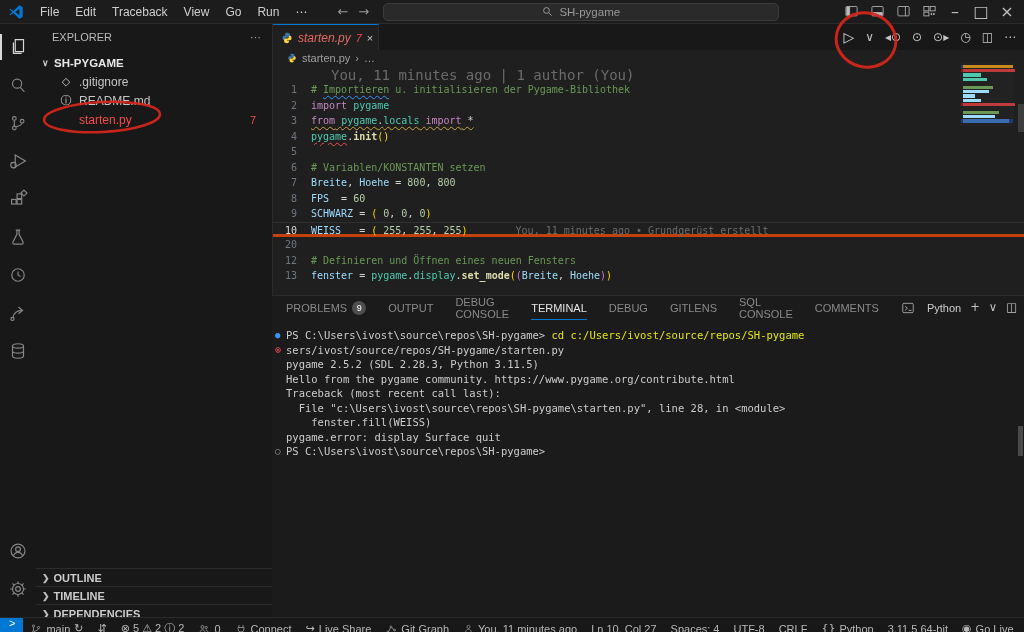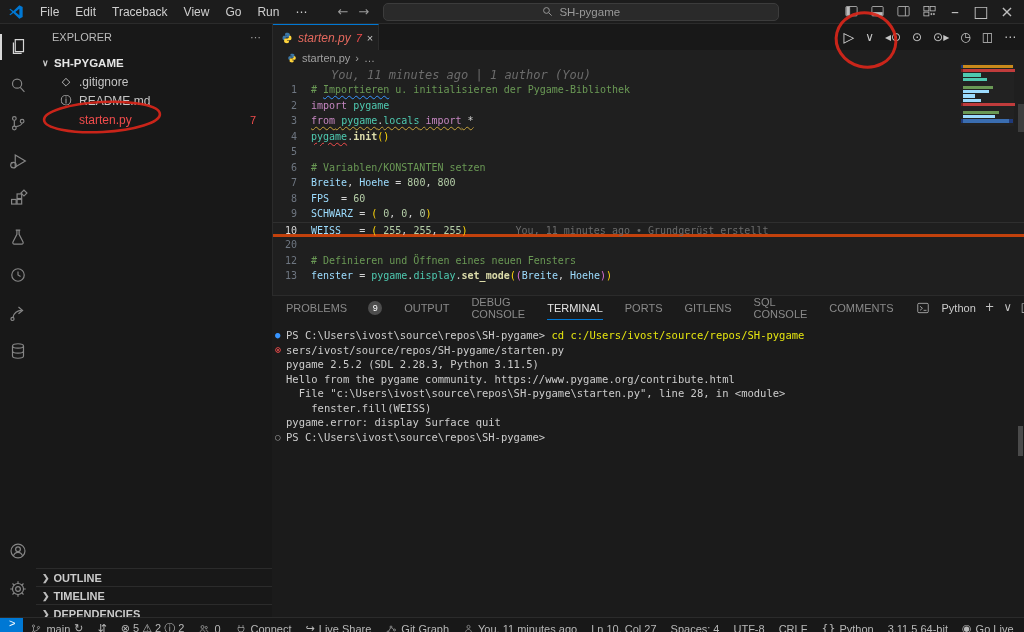--- a/index.html
+++ b/index.html
@@ -54,21 +54,21 @@
   .tab-badge { color:#f14c4c; font-style:italic; font-size:11px; }
   .tab-close { margin-left:auto; color:#c5c5c5; font-size:11px; }
   .editor-toolbar { position:absolute; right:8px; top:0; height:26px; display:flex; align-items:center;
     gap:11px; color:#c5c5c5; }
   .editor-toolbar .ch { font-size:12px; }
   .editor-toolbar .run-ch { font-size:14px; color:#d7d7d7; }
   .breadcrumb { height:15px; display:flex; align-items:center; gap:5px; padding-left:14px;
     font-size:11px; color:#a0a0a0; }
 
   .code { position:relative; padding-top:3px; font-family:"DejaVu Sans Mono", monospace; font-size:10px; }
-  .blame-header { height:14px; line-height:14px; padding-left:58px; color:#6b6b6b; font-style:italic; font-size:12px; }
+  .blame-header { height:14px; line-height:14px; padding-left:58px; color:#6b6b6b; font-size:14px; }
   .code-line { height:15.5px; line-height:15.5px; display:flex; white-space:pre; position:relative; }
   .code-line .ln { width:38px; text-align:right; padding-right:14px; color:#6e7681; flex:none; font-size:10px; }
   .code-line .lc { flex:1; }
   .code-line.current { border-top:1px solid #2f2f2f; border-bottom:3px solid #c2410c; }
   .code-line.current .ln { color:#d7d7d7; }
   .inline-blame { color:#6b6b6b; margin-left:48px; }
   .c-com { color:#6a9955; } .c-kw { color:#c586c0; } .c-mod { color:#4ec9b0; }
   .c-fn { color:#dcdcaa;font-weight:bold; } .c-var { color:#9cdcfe; } .c-num { color:#b5cea8; }
   .c-txt { color:#d4d4d4; } .c-p1 { color:#ffd70b; } .c-p2 { color:#da70d6; }
   .u-y { text-decoration:underline wavy #c8a43c 1px; text-underline-offset:2px; }
@@ -79,21 +79,21 @@
   .mm-row { height:3.2px; margin-bottom:1px; position:relative; }
   .mm-bg { position:absolute; inset:0; }
   .mm-bar { position:absolute; left:2px; top:0; bottom:0; }
   .overview-thumb { position:absolute; right:0; top:80px; width:6px; height:28px; background:#4f4f4f; opacity:.65; }
 
   
   .panel { position:absolute; left:272px; right:0; top:295px; bottom:0; background:#1b1b1b;
     border-top:1px solid #2b2b2b; }
   .panel-tabs { height:24px; display:flex; align-items:center; padding-left:14px; }
   .panel-tab { font-size:11px; color:#8a8a8a; margin-right:22px; height:24px; display:flex;
-    align-items:center; gap:21px; position:relative; }
+    align-items:center; gap:5px; position:relative; }
   .panel-tab.active { color:#e6e6e6; }
   .panel-tab.active:after { content:""; position:absolute; left:0; right:0; bottom:0; height:1.5px; background:#0078d4; }
   .ptab-badge { background:#4d4d4d; color:#ffffff; border-radius:8px; font-size:9px;
     min-width:14px; height:14px; display:flex; align-items:center; justify-content:center; padding:0 3px; }
   .panel-controls { margin-left:auto; display:flex; align-items:center; gap:9px; padding-right:10px; color:#c5c5c5; }
   .panel-controls .lbl { font-size:11px; color:#cccccc; margin-left:3px; }
   .panel-controls .ch { font-size:11.5px; }
 
   .terminal { position:relative; padding:8px 0 0 0; font-family:"DejaVu Sans Mono", monospace;
     font-size:10.5px; }
@@ -435,21 +435,21 @@
       <div class="panel-tab">
         <span>OUTPUT</span>
       </div>
       <div class="panel-tab">
         <span>DEBUG CONSOLE</span>
       </div>
       <div class="panel-tab active">
         <span>TERMINAL</span>
       </div>
       <div class="panel-tab">
-        <span>PORTS</span>
+        <span>DEBUG</span>
       </div>
       <div class="panel-tab">
         <span>GITLENS</span>
       </div>
       <div class="panel-tab">
         <span>SQL CONSOLE</span>
       </div>
       <div class="panel-tab">
         <span>COMMENTS</span>
       </div>
@@ -464,20 +464,21 @@
         <span class="ic ch">+</span>
         <span class="ic ch">∨</span>
         <span class="ic ch">◫</span>
       </div>
     </div>
   <div class="terminal" id="terminal">
       <div class="term-line"><span class="term-mark run">●</span><span class="t-t">PS C:\Users\ivost\source\repos\SH-pygame&gt; </span><span class="t-y">cd c:/Users/ivost/source/repos/SH-pygame</span></div>
       <div class="term-line"><span class="term-mark err">⊗</span><span class="t-t">sers/ivost/source/repos/SH-pygame/starten.py</span></div>
       <div class="term-line"><span class="t-t">pygame 2.5.2 (SDL 2.28.3, Python 3.11.5)</span></div>
       <div class="term-line"><span class="t-t">Hello from the pygame community. https://www.pygame.org/contribute.html</span></div>
+      <div class="term-line"><span class="t-t">Traceback (most recent call last):</span></div>
       <div class="term-line"><span class="t-t">  File "c:\Users\ivost\source\repos\SH-pygame\starten.py", line 28, in &lt;module&gt;</span></div>
       <div class="term-line"><span class="t-t">    fenster.fill(WEISS)</span></div>
       <div class="term-line"><span class="t-t">pygame.error: display Surface quit</span></div>
       <div class="term-line"><span class="term-mark idle">○</span><span class="t-t">PS C:\Users\ivost\source\repos\SH-pygame&gt; </span></div>
     </div>
   <div class="term-scroll"></div>
 </div>
 
 <div class="statusbar">
   <div class="sb-remote">&gt;&lt;</div>

